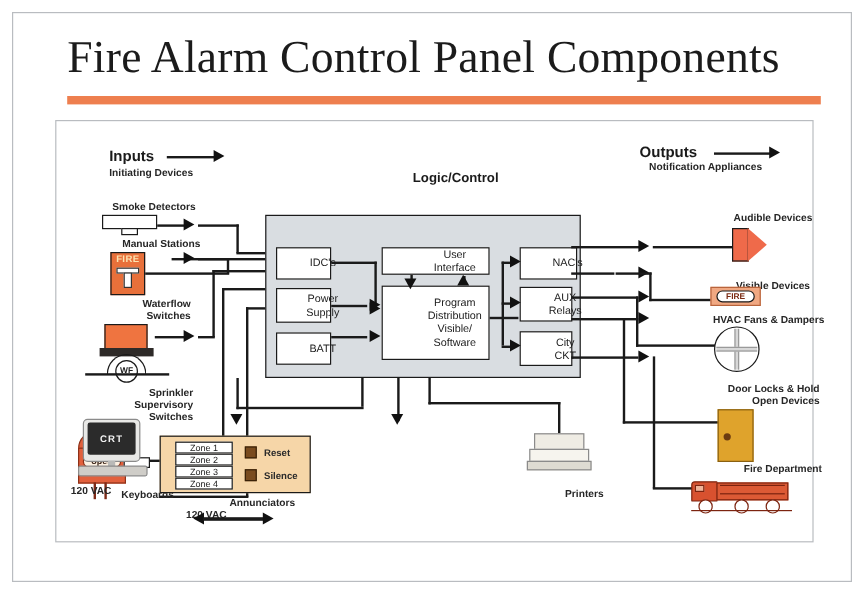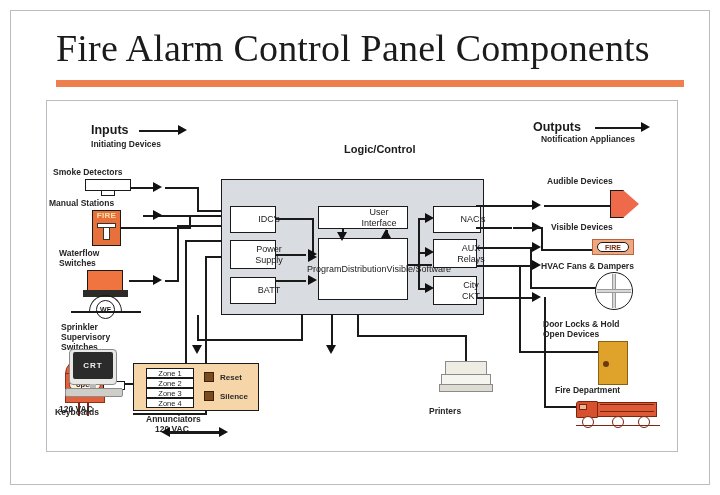--- a/index.html
+++ b/index.html
@@ -3,21 +3,21 @@
 <meta charset="utf-8">
 <style>
   html,body{margin:0;padding:0;background:#fff;}
   body{width:720px;height:495px;overflow:hidden;font-family:"Liberation Sans",sans-serif;}
   #slide{position:relative;width:720px;height:495px;background:#fff;box-sizing:border-box;}
   #frame{position:absolute;left:10px;top:10px;width:700px;height:475px;border:1px solid #b9bcc0;box-sizing:border-box;}
   #title{position:absolute;left:56px;top:26px;font-family:"Liberation Serif",serif;font-size:38px;color:#1b1b1b;letter-spacing:.2px;white-space:nowrap;}
   #rule{position:absolute;left:56px;top:80px;width:628px;height:7px;background:#ee7f4f;}
   #diagram{position:absolute;left:46px;top:100px;width:632px;height:352px;border:1px solid #b9bcc0;box-sizing:border-box;background:#fff;}
 
-  .lbl{position:absolute;font-size:8.5px;color:#262626;font-weight:bold;line-height:10.5px;text-align:left;white-space:nowrap;}
+  .lbl{position:absolute;font-size:8.5px;color:#262626;font-weight:bold;line-height:10.5px;text-align:right;white-space:nowrap;}
   .hdr{position:absolute;font-size:12.5px;font-weight:bold;color:#1b1b1b;}
   .sub{position:absolute;font-size:8.5px;font-weight:bold;color:#262626;line-height:11px;text-align:center;}
 
   
   .w{position:absolute;background:#1a1a1a;}
   .wh{height:1.6px;}
   .wv{width:1.6px;}
   .arrow{position:absolute;width:0;height:0;border-top:5.5px solid transparent;border-bottom:5.5px solid transparent;border-left:9px solid #111;}
   .arrow-l{position:absolute;width:0;height:0;border-top:5.5px solid transparent;border-bottom:5.5px solid transparent;border-right:9px solid #111;}
   .arrow-d{position:absolute;width:0;height:0;border-left:5.5px solid transparent;border-right:5.5px solid transparent;border-top:9px solid #111;}
@@ -183,21 +183,21 @@
     <div id="facp">
 
       <div class="pbox" style="left:8px;top:26px;width:46px;height:27px;">IDC's</div>
       <div class="pbox" style="left:8px;top:60px;width:46px;height:29px;flex-direction:column;">
         <span>Power</span>
         <span>Supply</span>
       </div>
       <div class="pbox" style="left:8px;top:97px;width:46px;height:27px;">BATT</div>
 
       <div class="pbox" style="left:96px;top:26px;width:90px;height:23px;">User Interface</div>
-      <div class="pbox" style="left:96px;top:58px;width:90px;height:62px;">
+      <div class="pbox" style="left:96px;top:58px;width:90px;height:62px;flex-direction:column;">
         <span>Program</span>
         <span>Distribution</span>
         <span>Visible/</span>
         <span>Software</span>
       </div>
 
       <div class="pbox" style="left:211px;top:26px;width:48px;height:27px;">NAC's</div>
       <div class="pbox" style="left:211px;top:59px;width:44px;height:29px;flex-direction:column;">
         <span>AUX</span>
         <span>Relays</span>
@@ -250,21 +250,21 @@
     <div class="w wh" style="left:472px;top:250px;width:80px;"></div>
     <div class="w wv" style="left:497px;top:196px;height:110px;"></div>
     <div class="w wh" style="left:497px;top:305px;width:58px;"></div>
 
     <div class="lbl" style="left:500px;top:75px;width:130px;">Audible Devices</div>
     <div class="icon" style="left:563px;top:89px;width:30px;height:28px;">
       <div class="horn-rect"></div>
       <div class="horn-cone"></div>
     </div>
 
-    <div class="lbl" style="left:504px;top:121px;width:124px;">Visible Devices</div>
+    <div class="lbl" style="left:504px;top:132px;width:124px;">Visible Devices</div>
     <div class="icon" style="left:545px;top:138px;width:42px;height:16px;">
       <div class="strobe-b"></div>
       <div class="strobe-o">FIRE</div>
     </div>
 
     <div class="lbl" style="left:494px;top:160px;width:146px;">HVAC Fans &amp; Dampers</div>
     <div class="icon" style="left:548px;top:171px;width:38px;height:38px;">
       <div class="fan-c"></div>
         <div class="fan-v"></div>
         <div class="fan-h"></div>

